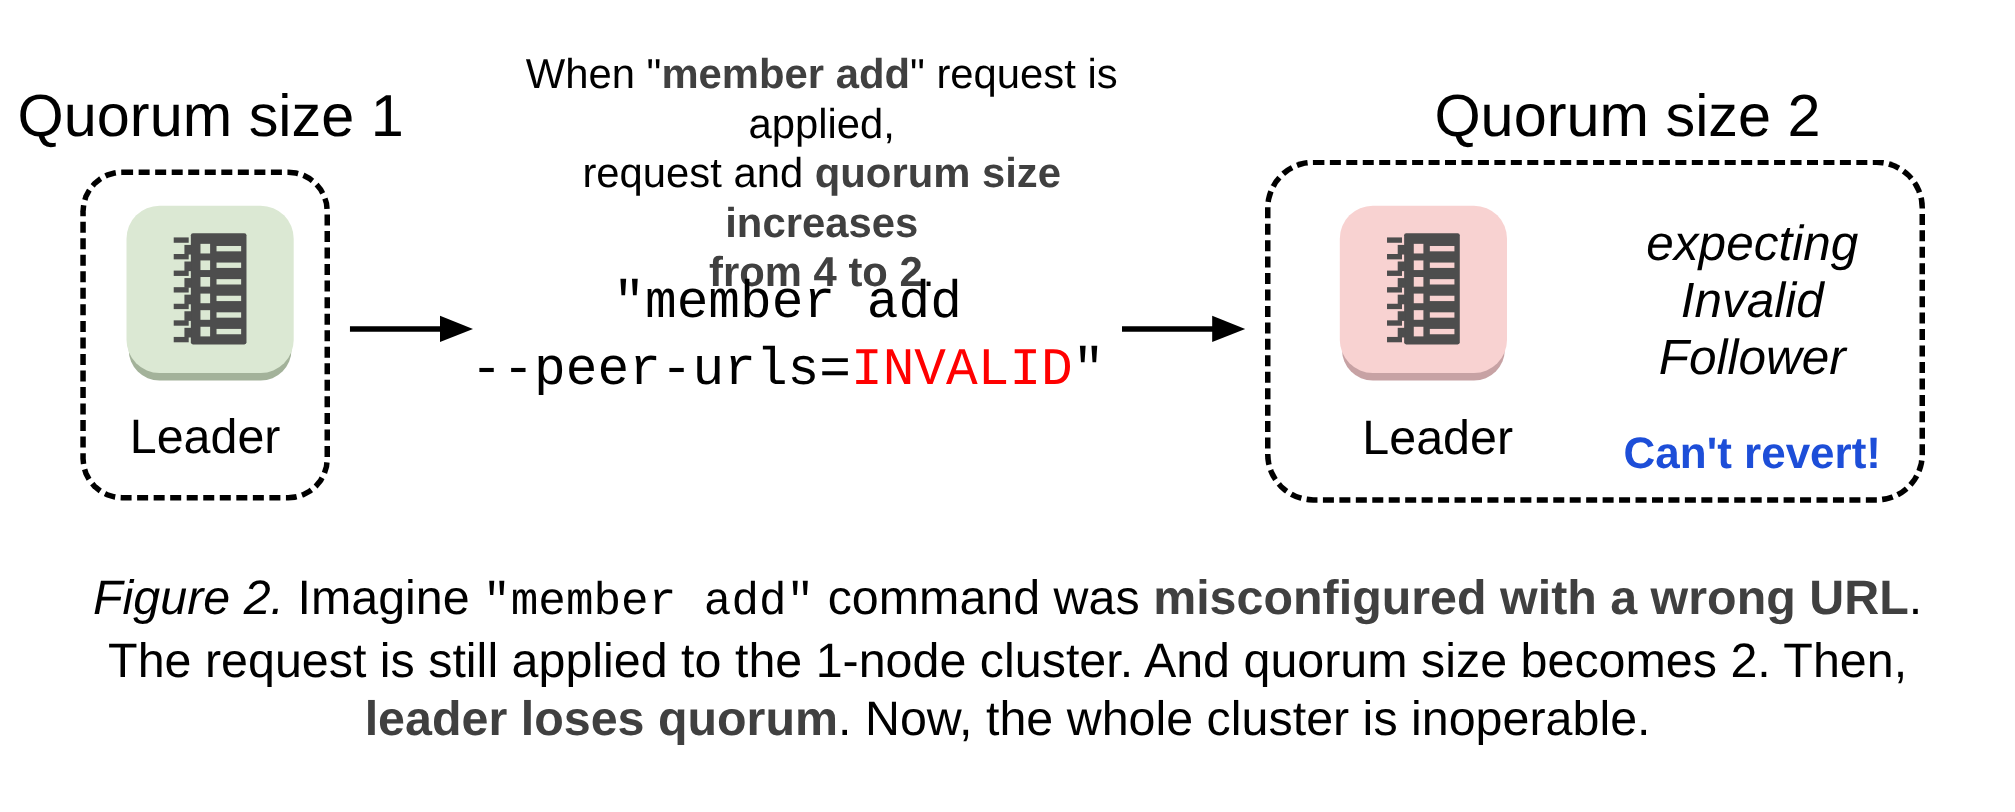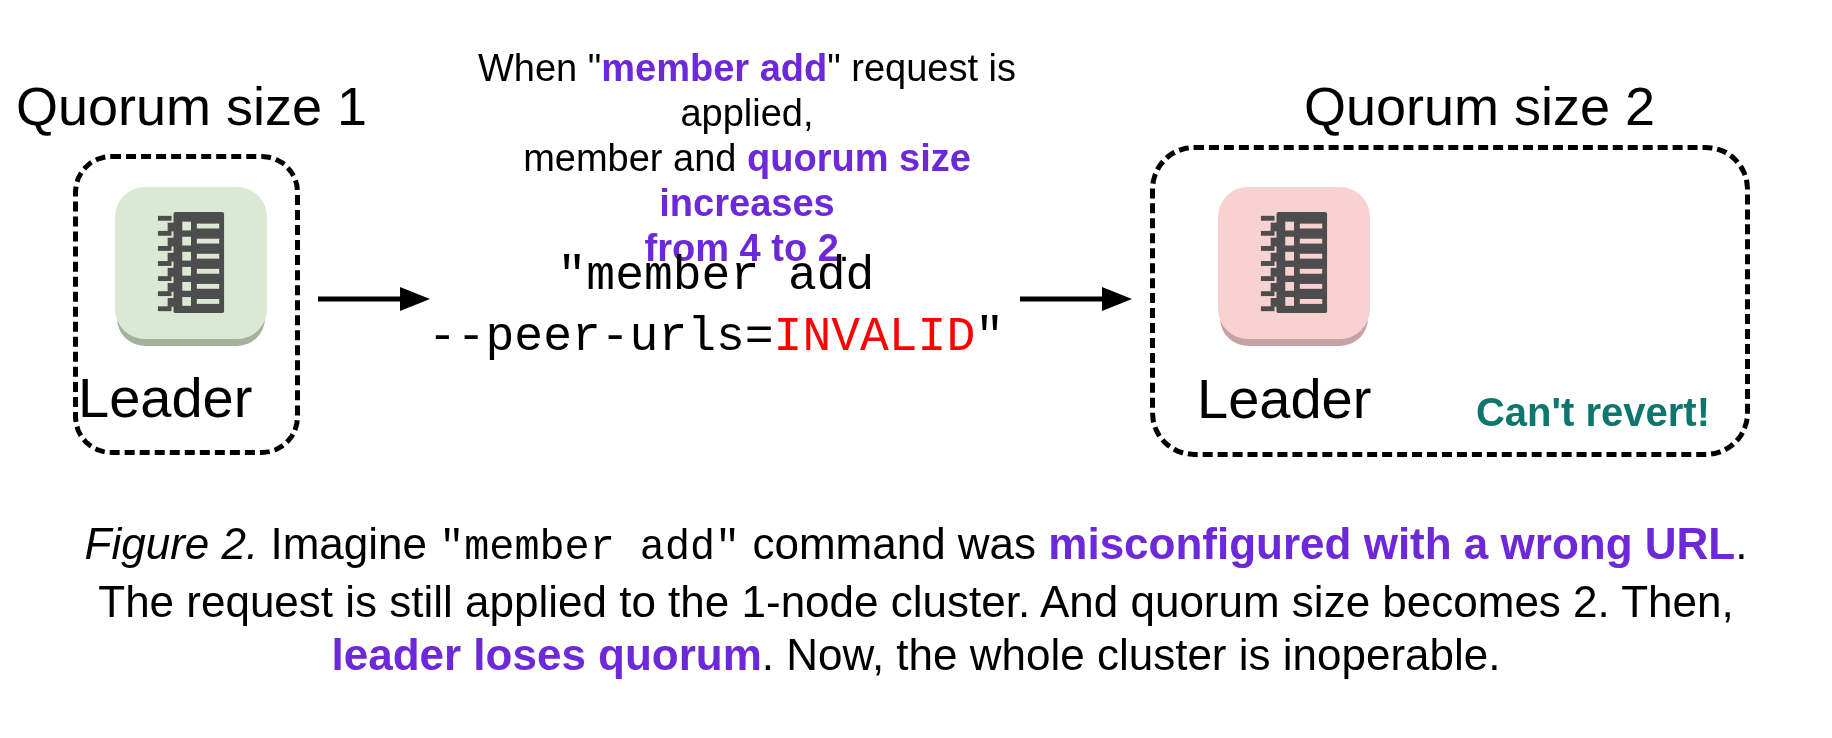--- a/index.html
+++ b/index.html
@@ -19,37 +19,37 @@
   
   .node{width:152px;height:152px;border-radius:30px;display:flex;align-items:center;justify-content:center;}
   .node-green{background:#dbe8d3;box-shadow:0 9px 0 -2px #a3b29a;}
   .node-pink{background:#f8d2d1;box-shadow:0 9px 0 -2px #c7a2a4;}
   .left-node{left:37px;top:28px;}
   .right-node{left:63px;top:37px;}
   .lb{fill:#4d4d4d;}
   .node-green .lr{fill:#dbe8d3;}
   .node-pink .lr{fill:#f8d2d1;}
   
-  .node-label{font-size:56px;line-height:50px;text-align:left;}
+  .node-label{font-size:44px;line-height:50px;text-align:center;}
   .left-node-label{left:0px;top:214px;width:217px;}
   .right-node-label{left:42px;top:224px;width:220px;}
   
   .annotation-top{left:447px;top:46px;width:600px;font-size:38px;line-height:45px;text-align:center;}
   .command{
     left:416px;top:246px;width:600px;text-align:center;
     font-family:"Liberation Mono","DejaVu Sans Mono",monospace;
     font-size:48px;line-height:61px;white-space:nowrap;
   }
   
   .expecting{left:268px;top:45px;width:340px;font-size:45px;line-height:52px;font-style:italic;text-align:center;white-space:pre-line;}
-  .cant-revert{left:268px;top:238px;width:340px;font-size:40px;line-height:48px;font-weight:700;color:#0f766e;text-align:center;white-space:nowrap;}
+  .cant-revert{left:268px;top:238px;width:340px;font-size:40px;line-height:48px;font-weight:700;color:#1d4ed8;text-align:center;white-space:nowrap;}
   
   .caption{left:0px;top:517px;width:1832px;font-size:44px;line-height:53px;text-align:center;}
   
-  .seg.red-bold{color:#6d28d9;font-weight:700;}
+  .seg.red-bold{color:#404040;font-weight:700;}
   .seg.red-bright{color:#ff0000;}
   .seg.italic{font-style:italic;text-align:center;}
   .seg.mono{font-family:"Liberation Mono","DejaVu Sans Mono",monospace;font-size:0.95em;}
   .arrow line{stroke:#000;}
 </style>
 </head>
 <body>
 
 <div class="canvas">
 
@@ -87,21 +87,21 @@
       </svg>
     </div>
     <div class="abs node-label left-node-label">Leader</div>
   </div>
 
   <svg class="abs arrow" style="left:318px;top:284px;" width="112" height="30" viewBox="0 0 112 30">
     <line x1="0" y1="15" x2="84" y2="15" stroke-width="5"></line>
     <polygon points="82,3 82,27 112,15" fill="#000"></polygon>
   </svg>
 
-  <div class="abs annotation-top"><span class="seg">When "</span><span class="seg red-bold">member add</span><span class="seg">" request is applied,</span><br><span class="seg">member and </span><span class="seg red-bold">quorum size increases</span><br><span class="seg red-bold">from 4 to 2</span><span class="seg">.</span></div>
+  <div class="abs annotation-top"><span class="seg">When "</span><span class="seg red-bold">member add</span><span class="seg">" request is applied,</span><br><span class="seg">request and </span><span class="seg red-bold">quorum size increases</span><br><span class="seg red-bold">from 4 to 2</span><span class="seg">.</span></div>
   <div class="abs command"><span class="seg">"member add</span><br><span class="seg">--peer-urls=</span><span class="seg red-bright">INVALID</span><span class="seg">"</span></div>
 
   <svg class="abs arrow" style="left:1020px;top:284px;" width="112" height="30" viewBox="0 0 112 30">
     <line x1="0" y1="15" x2="84" y2="15" stroke-width="5"></line>
     <polygon points="82,3 82,27 112,15" fill="#000"></polygon>
   </svg>
 
   <div class="abs cluster-title right-title">Quorum size 2</div>
 
   <div class="abs dashed-box right-box">
@@ -129,18 +129,21 @@
           <rect class="lr" x="46" y="45" width="23" height="5"></rect>
         <rect class="lr" x="31" y="58.5" width="9" height="9"></rect>
           <rect class="lr" x="46" y="60.5" width="23" height="5"></rect>
         <rect class="lr" x="31" y="74" width="9" height="9"></rect>
           <rect class="lr" x="46" y="76" width="23" height="5"></rect>
         <rect class="lr" x="31" y="89.5" width="9" height="9"></rect>
           <rect class="lr" x="46" y="91.5" width="23" height="5"></rect>
       </svg>
     </div>
     <div class="abs node-label right-node-label">Leader</div>
+    <div class="abs expecting">expecting
+Invalid
+Follower</div>
     <div class="abs cant-revert">Can't revert!</div>
   </div>
 
   <div class="abs caption"><span class="seg italic">Figure 2.</span><span class="seg"> Imagine </span><span class="seg mono">"member add"</span><span class="seg"> command was </span><span class="seg red-bold">misconfigured with a wrong URL</span><span class="seg">.</span><br><span class="seg">The request is still applied to the 1-node cluster. And quorum size becomes 2. Then,</span><br><span class="seg"></span><span class="seg red-bold">leader loses quorum</span><span class="seg">. Now, the whole cluster is inoperable.</span></div>
 
 </div>
 
 </body></html>

